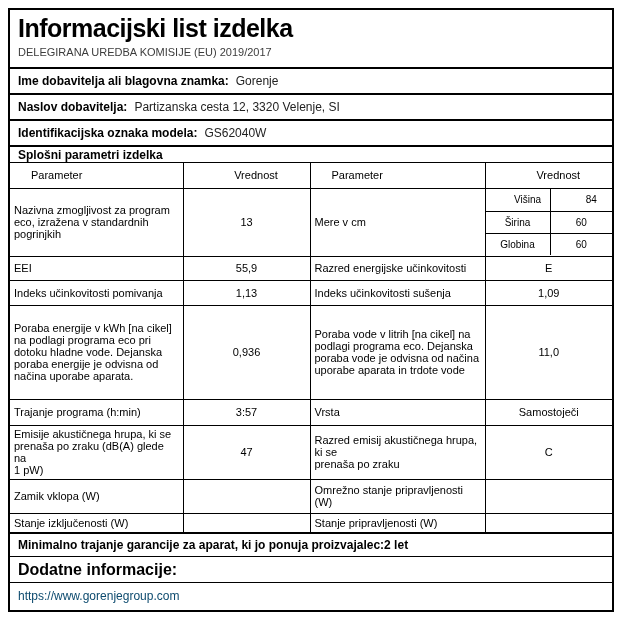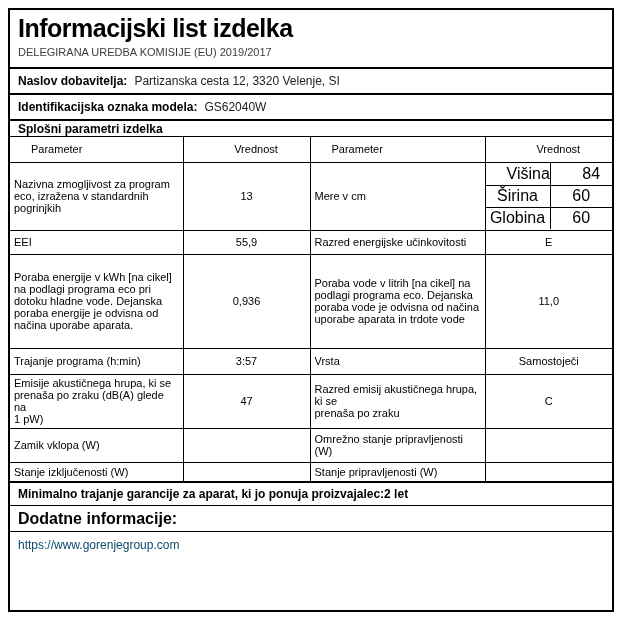--- a/index.html
+++ b/index.html
@@ -19,21 +19,21 @@
   table.params{border-collapse:collapse;table-layout:fixed;width:100%;font-size:11px;}
   table.params td{border:1px solid #000;vertical-align:middle;overflow:hidden;}
   table.params td:first-child{border-left:none;}
   table.params td:last-child{border-right:none;}
   table.params tr:first-child td{border-top:none;padding-left:21px;}
   table.params tr:last-child td{border-bottom:none;}
   td.pl{text-align:left;padding:2px 4px;white-space:pre-line;}
   td.vc{text-align:center;padding:2px 2px;}
   td.dims-cell{padding:0;vertical-align:top;}
 
-  table.dims{border-collapse:collapse;table-layout:fixed;width:100%;height:100%;font-size:16px;}
+  table.dims{border-collapse:collapse;table-layout:fixed;width:100%;height:100%;font-size:10px;}
   table.dims td{border:1px solid #000;text-align:center;vertical-align:middle;}
   table.dims td:first-child{border-left:none;}
   table.dims td:last-child{border-right:none;}
   table.dims tr:first-child td{border-top:none;}
   table.dims tr:last-child td{border-bottom:none;}
   table.dims tr{height:22px;}
 
   .warranty-row{box-sizing:border-box;height:25px;border-top:2px solid #000;border-bottom:1px solid #000;display:flex;align-items:center;padding:0 8px;font-size:12px;font-weight:bold;}
   .bottom-row{box-sizing:border-box;height:26px;border-bottom:1px solid #000;display:flex;align-items:center;padding:0 8px;font-size:16px;font-weight:bold;}
   .url-row{box-sizing:border-box;height:26px;display:flex;align-items:center;padding:0 8px;font-size:12px;color:#0c4a6e;}
@@ -41,20 +41,24 @@
 </head>
 <body>
 
 <div class="sheet">
 
   <div class="title-block">
     <h1>Informacijski list izdelka</h1>
     <div class="subtitle">DELEGIRANA UREDBA KOMISIJE (EU) 2019/2017</div>
   </div>
 
+  <div class="info-row">
+    <span class="lbl">Ime dobavitelja ali blagovna znamka:</span>
+    <span class="val">Gorenje</span>
+  </div>
 
   <div class="info-row">
     <span class="lbl">Naslov dobavitelja:</span>
     <span class="val">Partizanska cesta 12, 3320 Velenje, SI</span>
   </div>
 
   <div class="info-row">
     <span class="lbl">Identifikacijska oznaka modela:</span>
     <span class="val">GS62040W</span>
   </div>
@@ -106,20 +110,26 @@
         </td>
       </tr>
 
       <tr style="height:24px">
         <td class="pl">EEI</td>
         <td class="vc">55,9</td>
         <td class="pl">Razred energijske učinkovitosti</td>
         <td class="vc">E</td>
       </tr>
 
+      <tr style="height:25px">
+        <td class="pl">Indeks učinkovitosti pomivanja</td>
+        <td class="vc">1,13</td>
+        <td class="pl">Indeks učinkovitosti sušenja</td>
+        <td class="vc">1,09</td>
+      </tr>
 
       <tr style="height:94px">
         <td class="pl">Poraba energije v kWh [na cikel]
 na podlagi programa eco pri
 dotoku hladne vode. Dejanska
 poraba energije je odvisna od
 načina uporabe aparata.</td>
         <td class="vc">0,936</td>
         <td class="pl">Poraba vode v litrih [na cikel] na
 podlagi programa eco. Dejanska

